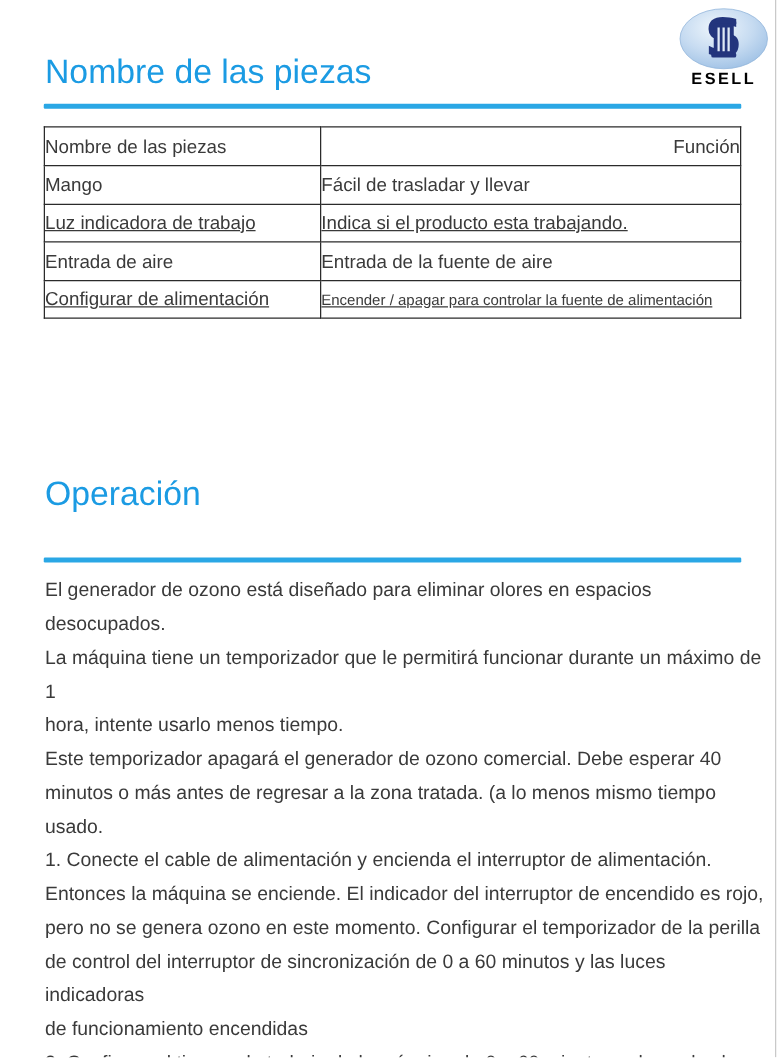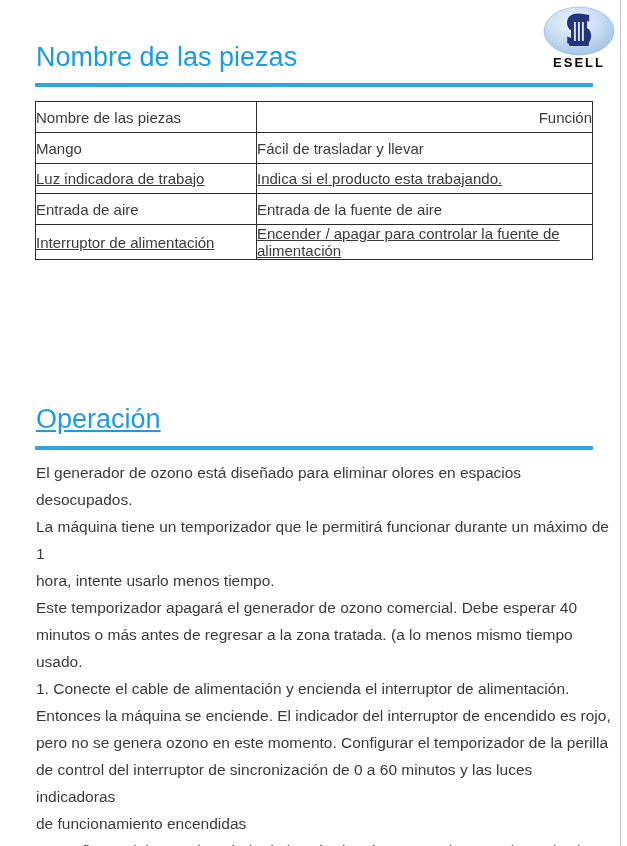--- a/index.html
+++ b/index.html
@@ -24,21 +24,21 @@
     font-size:13px;font-weight:bold;letter-spacing:2px;
     color:#000000;
   }
   
   .sec-title{
     position:absolute;left:36px;
     font-size:27px;font-weight:400;color:#1b9be3;
     letter-spacing:0px;white-space:nowrap;
   }
   #title1{top:42px;}
-  #title2{top:404px;text-decoration:underline;}
+  #title2{top:380px;}
   .rule{
     position:absolute;left:35px;width:558px;height:4px;
     background:#2aa7e5;border-radius:1px;
   }
   #rule1{top:83px;}
   #rule2{top:446px;}
   
   table.parts{
     position:absolute;left:35px;top:101px;width:558px;
     border-collapse:collapse;table-layout:fixed;
@@ -50,21 +50,21 @@
     vertical-align:middle;
     padding:0;
     overflow:hidden;
   }
   .h31{height:31px;}
   .h30{height:30px;text-decoration:underline;}
   .h62{height:62px;}
   td.c1,th.c1{padding-left:19px;text-align:left;}
   th.c2h{text-align:right;}
   td.c2{padding-left:14px;text-align:left;}
-  td.small{font-size:15px;padding-left:5px;}
+  td.small{font-size:12px;padding-left:5px;}
   .pre{white-space:pre-line;line-height:1.37;}
   
   .body-text{
     position:absolute;left:36px;top:459px;width:578px;
     font-size:15.5px;line-height:27px;color:#3a3a3a;
     white-space:pre-line;
   }
 </style>
 </head>
 <body>
@@ -115,21 +115,21 @@
     </tr>
     <tr class="h30">
       <td class="c1">Luz indicadora de trabajo</td>
       <td class="c2">Indica si el  producto esta trabajando.</td>
     </tr>
     <tr class="h31">
       <td class="c1">Entrada de aire</td>
       <td class="c2">Entrada de la fuente de aire</td>
     </tr>
     <tr class="h30">
-      <td class="c1">Interruptor de alimentación</td>
+      <td class="c1">Configurar de alimentación</td>
       <td class="c2 small">Encender / apagar para controlar la fuente de alimentación</td>
     </tr>
   </tbody>
     </table>
 
   <div id="title2" class="sec-title">Operación</div>
   <div id="rule2" class="rule"></div>
 
   <div class="body-text">El generador de ozono está diseñado para eliminar olores en espacios desocupados.
 La máquina tiene un temporizador que le permitirá funcionar durante un máximo de 1

